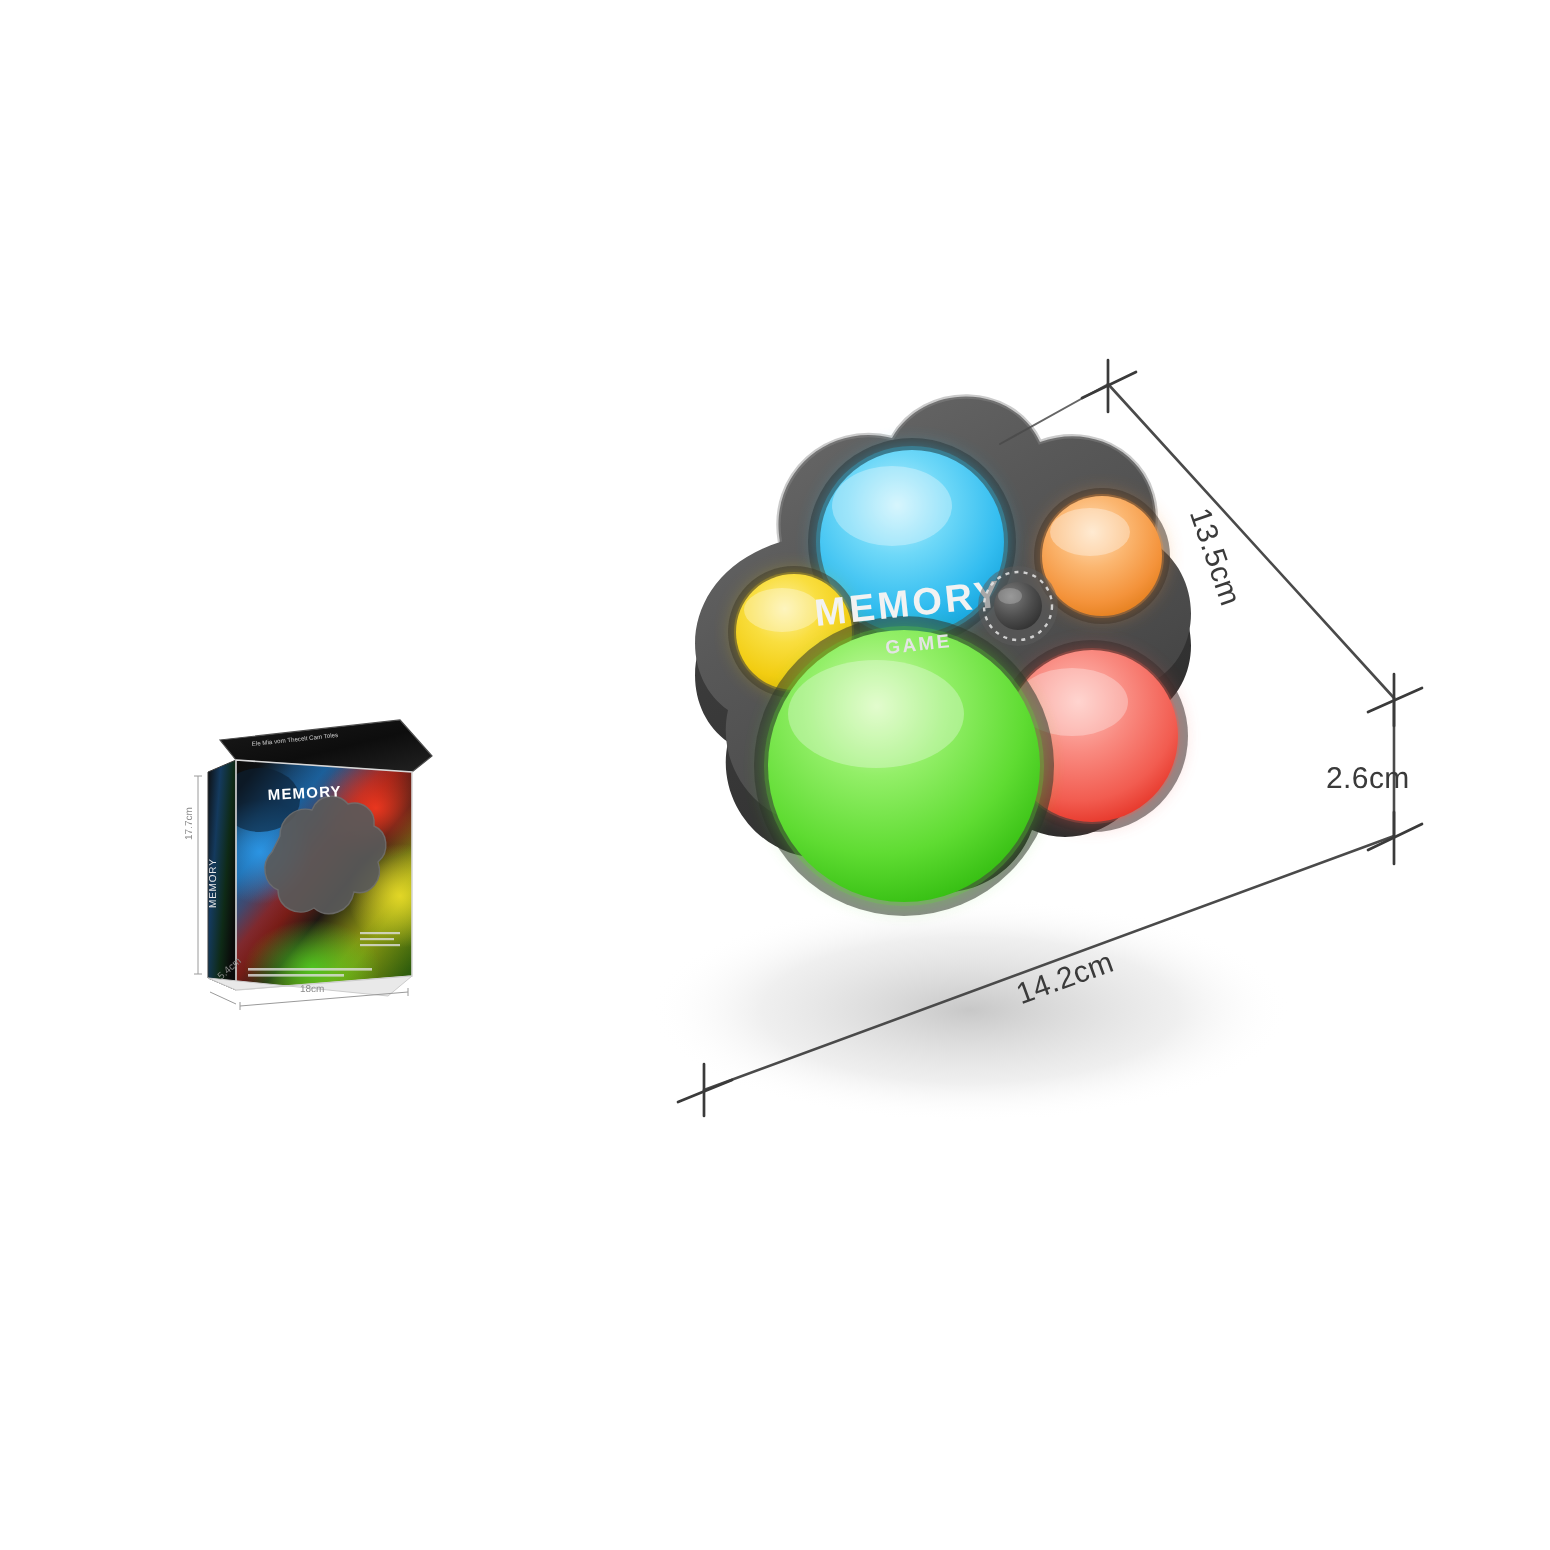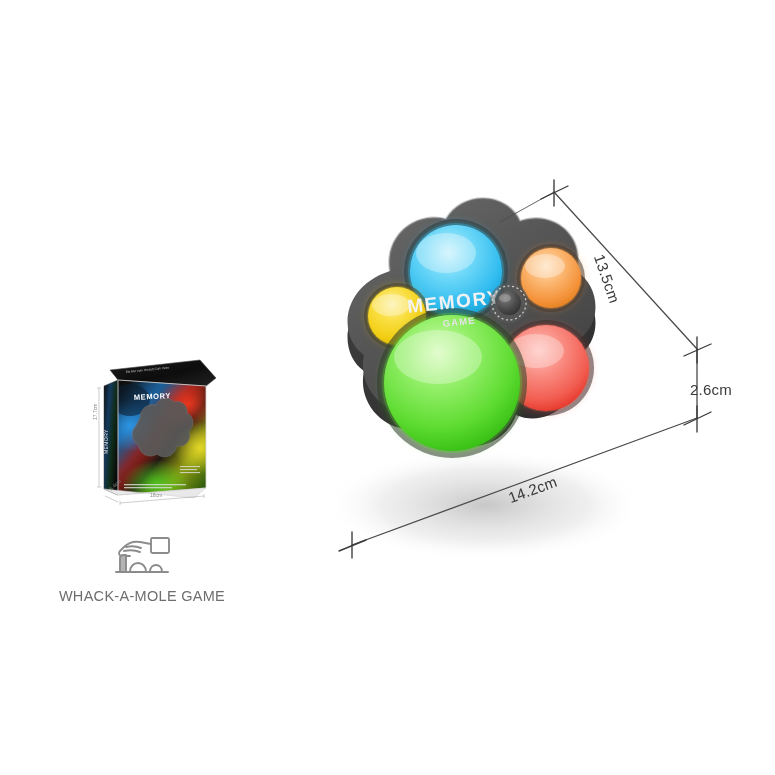--- a/index.html
+++ b/index.html
@@ -24,21 +24,21 @@
   .dim{
     position:absolute;
     font-family:"Liberation Sans", sans-serif;
     font-size:15px;
     color:#3a3a3a;
     letter-spacing:.2px;
     white-space:nowrap;
   }
   #dim-135{left:607px;top:252px;transform:rotate(71deg);transform-origin:left top;}
   #dim-142{left:506px;top:490px;transform:rotate(-20deg);transform-origin:left top;}
-  #dim-26{left:690px;top:381px;text-align:right;}
+  #dim-26{left:663px;top:381px;text-align:right;}
 
   .box-dim{
     position:absolute;
     font-family:"Liberation Sans", sans-serif;
     font-size:5px;
     color:#8a8a8a;
     white-space:nowrap;
   }
   #bdim-h{left:92px;top:420px;transform:rotate(-90deg);transform-origin:left top;}
   #bdim-w{left:150px;top:492px;}
@@ -355,39 +355,17 @@
       <line x1="684" y1="425" x2="711" y2="412"></line>
     </g>
   </svg>
 
   <span class="dim" id="dim-135">13.5cm</span>
   <span class="dim" id="dim-142">14.2cm</span>
   <span class="dim" id="dim-26">2.6cm</span>
 
   <div class="features">
 
-    <div class="feature" id="feature-whack">
-      <div class="feature-icon">
-        <svg width="64" height="44" viewBox="0 0 64 44" xmlns="http://www.w3.org/2000/svg">
-          <g fill="none" stroke="#8c8c8c" stroke-width="1.9" stroke-linecap="round" stroke-linejoin="round">
-
-            <rect x="41" y="4" width="18" height="15" rx="1.5"></rect>
-
-            <path d="M41,10 L30,8 C24,7 18,9 14,13 L10,17
-                     C8,19 9,22 12,22 L20,22"></path>
-            <path d="M16,13 C20,12 26,12 31,14"></path>
-            <path d="M14,17 C19,16 25,16 30,18"></path>
-
-            <line x1="6" y1="38" x2="58" y2="38"></line>
-            <path d="M20,38 C20,32 24,29 28,29 C32,29 36,32 36,38"></path>
-            <path d="M40,38 C40,33 43,31 46,31 C49,31 52,33 52,38"></path>
-
-            <path d="M10,38 L10,24 C10,22 12,21 14,21 L16,21 L16,38 Z" fill="#b3b3b3" stroke="#8c8c8c"></path>
-          </g>
-        </svg>
-      </div>
-      <div class="feature-label">WHACK-A-MOLE GAME</div>
-    </div>
 
 
   </div>
 
 </div>
 
 </body></html>

